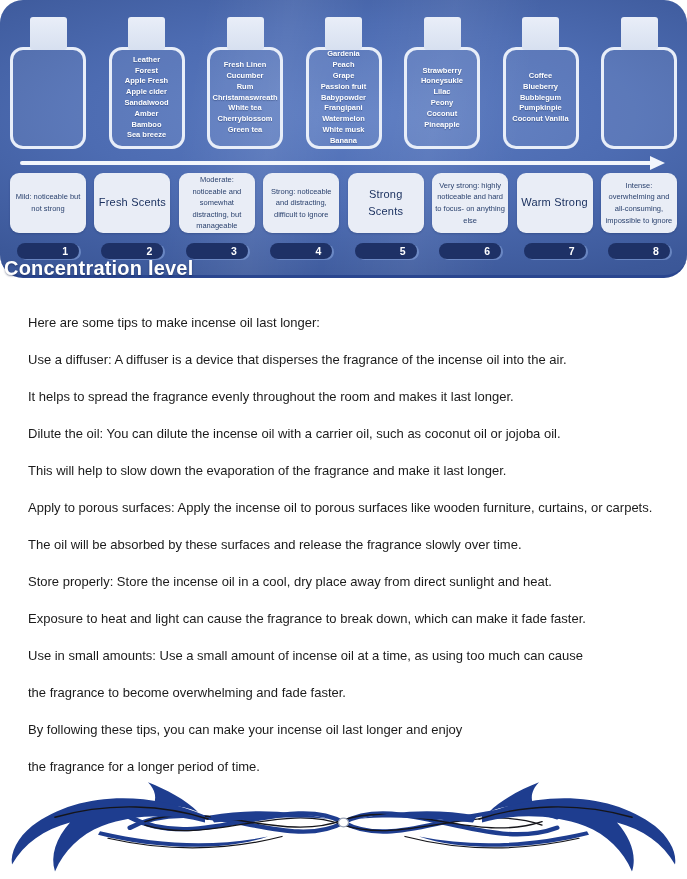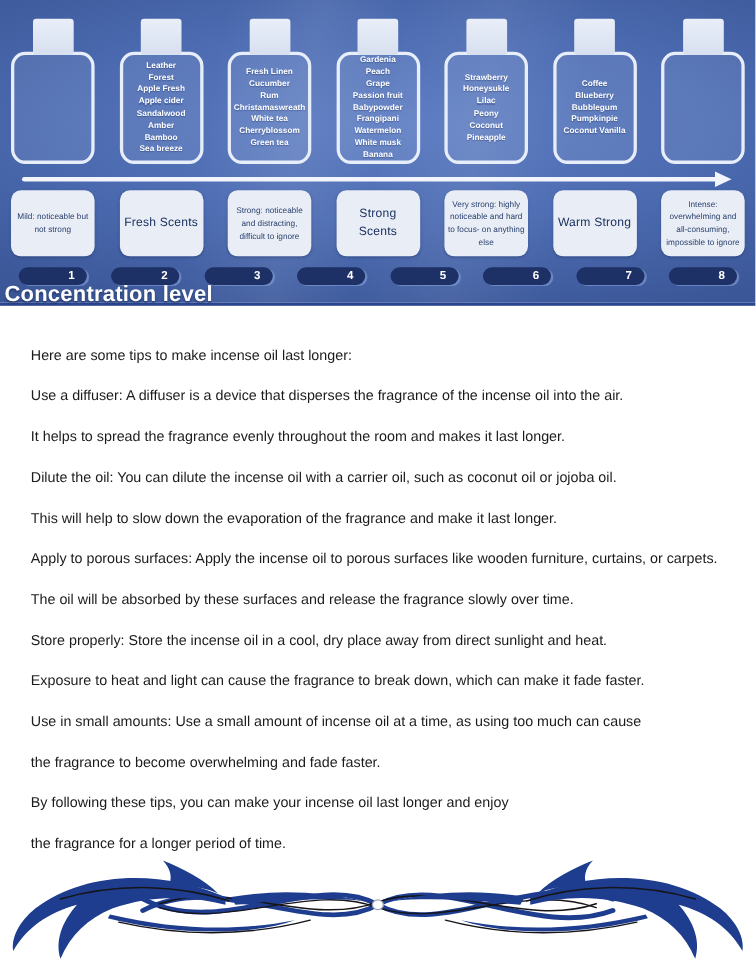--- a/index.html
+++ b/index.html
@@ -13,20 +13,21 @@
     overflow: hidden;
   }
 
   
   .panel {
     position: absolute;
     top: 0; left: 0;
     width: 687px; height: 278px;
     background: radial-gradient(115% 95% at 52% 42%, #5b7bc1 0%, #4d6cb2 35%, #3c5899 68%, #324d8c 100%);
     border-bottom: 3px solid #2a468f;
+    border-radius: 23px;
   }
   .panel::before {
     content: "";
     position: absolute; inset: 0;
     background: linear-gradient(100deg,
       rgba(255,255,255,0) 28%, rgba(255,255,255,0.07) 40%,
       rgba(255,255,255,0) 50%, rgba(255,255,255,0.06) 62%,
       rgba(255,255,255,0) 74%);
     pointer-events: none;
   }
@@ -223,20 +224,21 @@
     <div class="axis-arrow">
       <div class="arrow-line"></div>
       <div class="arrow-head"></div>
     </div>
 
     <div class="cards-row">
   <div class="level-card">Mild: noticeable but not strong</div>
 
   <div class="level-card emphasis">Fresh Scents</div>
 
+  <div class="level-card">Moderate: noticeable and somewhat distracting, but manageable</div>
 
   <div class="level-card">Strong: noticeable and distracting, difficult to ignore</div>
 
   <div class="level-card emphasis">Strong Scents</div>
 
   <div class="level-card">Very strong: highly noticeable and hard to focus- on anything else</div>
 
   <div class="level-card emphasis">Warm Strong</div>
 
   <div class="level-card">Intense: overwhelming and all-consuming, impossible to ignore</div>

